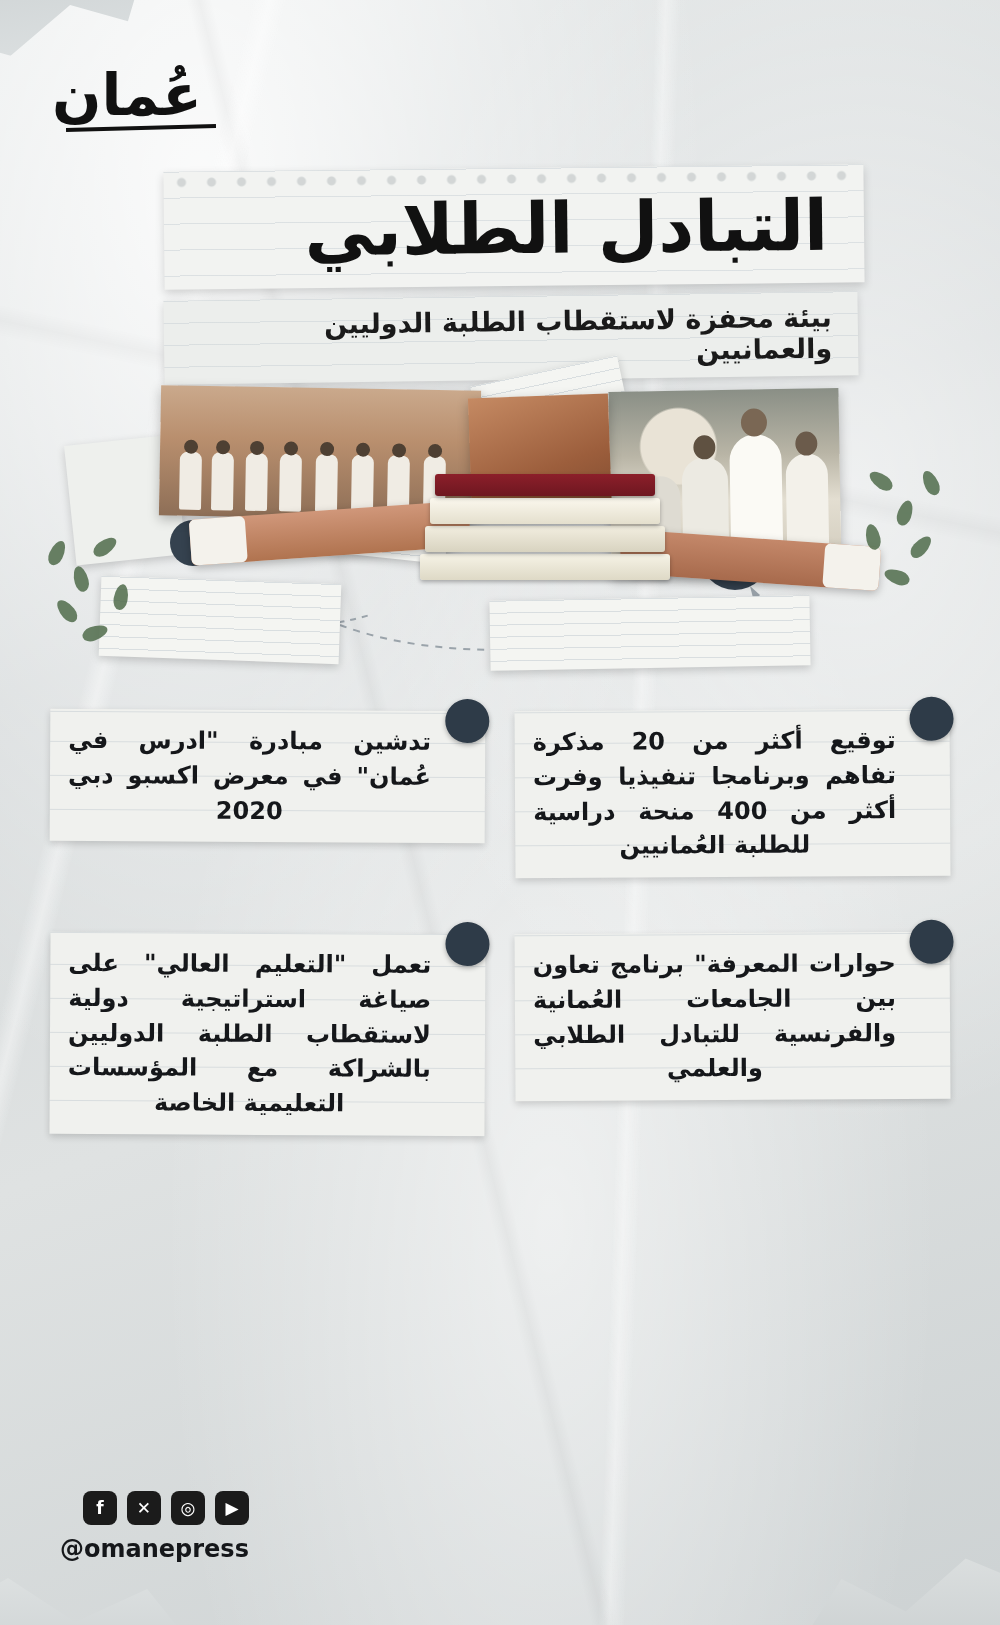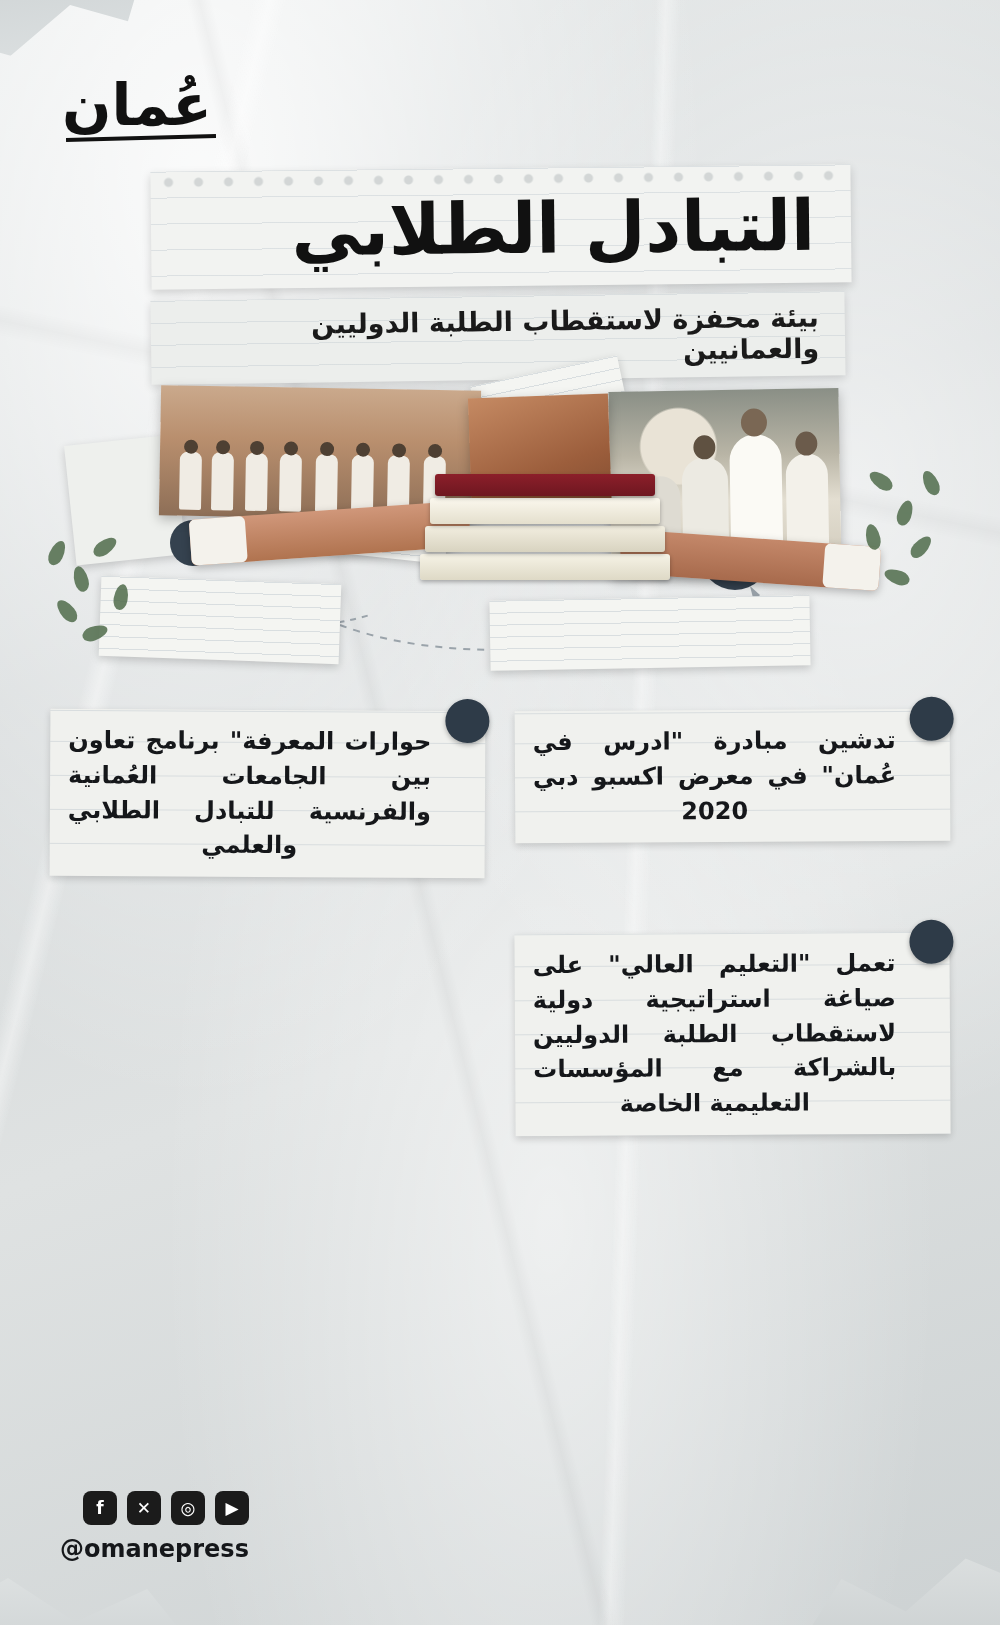--- a/index.html
+++ b/index.html
@@ -37,36 +37,36 @@
   .tear { position:absolute; background:#c9cfd0; }
   #tear-tl { top:-40px; left:-60px; width:220px; height:120px; transform:rotate(-8deg);
              background:linear-gradient(180deg,#cfd4d5,#dde1e2); clip-path:polygon(0 0,100% 0,85% 60%,60% 40%,30% 75%,0 50%); }
   #tear-bl { bottom:-30px; left:-40px; width:240px; height:110px;
              background:linear-gradient(0deg,#cfd4d5,#e2e5e5); clip-path:polygon(0 100%,100% 100%,78% 40%,48% 70%,20% 30%,0 55%); }
   #tear-br { bottom:-20px; right:-30px; width:230px; height:120px;
              background:linear-gradient(0deg,#ccd1d2,#e0e3e3); clip-path:polygon(100% 100%,0 100%,18% 45%,46% 72%,72% 28%,100% 50%); }
 
   
   #logo {
-    position: absolute; top: 62px; left: 52px;
+    position: absolute; top: 52px; left: 52px;
     width: 170px; height: 86px;
-    display:flex; align-items:center; justify-content:center;
+    display:flex; align-items:center; justify-content:flex-end;
   }
   #logo .mark {
     font-size: 58px; font-weight: 700; color: #111;
     letter-spacing: -2px; line-height: 1;
     font-family: "DejaVu Sans", sans-serif;
   }
   #logo .underline {
     position:absolute; bottom: 8px; right: 6px; width: 150px; height: 4px;
     background:#111; transform: rotate(-1.5deg);
   }
 
   
-  #title-block { position: absolute; top: 168px; right: 149px; width: 700px; }
+  #title-block { position: absolute; top: 168px; right: 136px; width: 700px; }
   #title-card {
     position: relative;
     background: #f2f3f1;
     padding: 22px 36px 18px 24px;
     box-shadow: 0 4px 10px rgba(0,0,0,.16);
     transform: rotate(-0.6deg);
     
     background-image:
       repeating-linear-gradient(180deg, rgba(120,140,160,.18) 0 1px, rgba(0,0,0,0) 1px 26px);
     background-color:#f2f3f1;
@@ -306,20 +306,26 @@
     <div class="leaf" style="right:70px; top:64px; transform:rotate(-12deg)"></div>
     <div class="leaf" style="right:46px; top:104px; transform:rotate(-70deg)"></div>
   </div>
 </div>
 
 <div id="items">
 
 
 
 
+  <div class="item">
+    <div class="item-card">
+      <span class="bullet"></span>
+      <div class="item-text">توقيع أكثر من 20 مذكرة تفاهم وبرنامجا تنفيذيا وفرت أكثر من 400 منحة دراسية للطلبة العُمانيين</div>
+    </div>
+  </div>
 
 
   <div class="item">
     <div class="item-card">
       <span class="bullet"></span>
       <div class="item-text">تدشين مبادرة "ادرس في عُمان" في معرض اكسبو دبي 2020</div>
     </div>
   </div>
 
   <div class="item">

